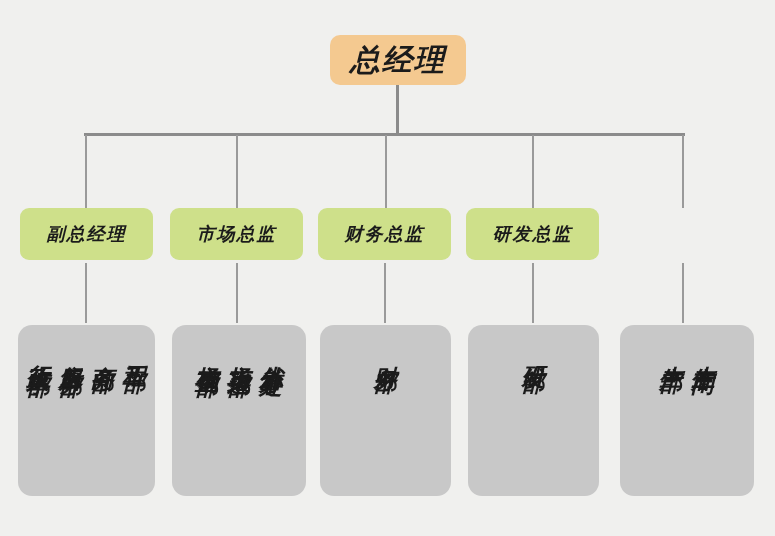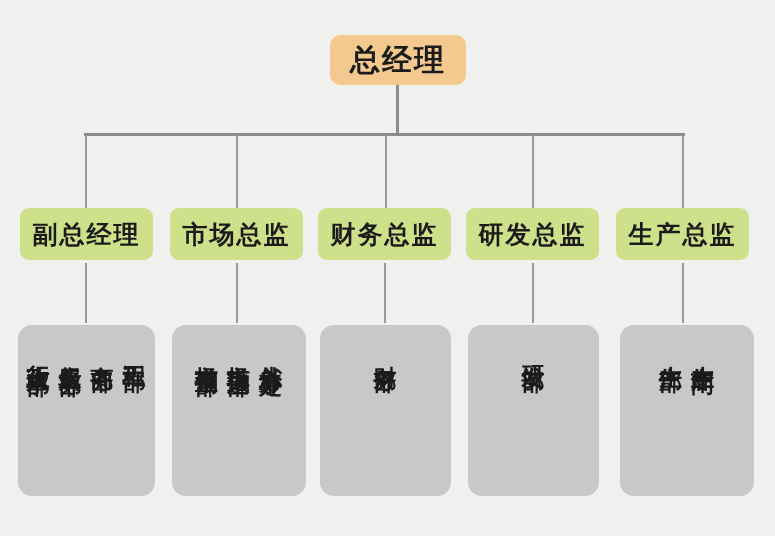--- a/index.html
+++ b/index.html
@@ -10,20 +10,21 @@
     width: 775px;
     height: 536px;
     background: #f0f0ee;
     font-family: "DejaVu Sans", "Liberation Sans", sans-serif;
     overflow: hidden;
   }
   #chart-root {
     position: relative;
     width: 775px;
     height: 536px;
+    font-style: italic;
   }
 
   
   .line {
     position: absolute;
     background: #8b8b8b;
   }
   .line-v { width: 3px; }
   .line-h { height: 3px; }
   .line-thin { width: 2px; background: #9a9a9a; }
@@ -40,21 +41,21 @@
     letter-spacing: 2px;
   }
   .node-root {
     background: #f4c990;
     font-size: 30px;
     font-weight: bold;
     border-radius: 10px;
   }
   .node-dir {
     background: #cee08a;
-    font-size: 25px;
+    font-size: 18px;
     font-weight: bold;
   }
   .node-dept {
     background: #c8c8c8;
     border-radius: 14px;
     align-items: flex-start;
     justify-content: center;
     padding-top: 22px;
   }
 
@@ -99,23 +100,20 @@
   </div>
   <div class="node node-dir" style="left:318px; top:208px; width:133px; height:52px;">
     <span>财务总监</span>
   </div>
   <div class="node node-dir" style="left:170px; top:208px; width:133px; height:52px;">
     <span>市场总监</span>
   </div>
   <div class="node node-dir" style="left:466px; top:208px; width:133px; height:52px;">
     <span>研发总监</span>
   </div>
-  <div class="node node-dir" style="left:616px; top:208px; width:133px; height:52px;">
-    <span>生产总监</span>
-  </div>
 
   <div class="line line-thin" style="left:85px;  top:263px; height:60px;"></div>
   <div class="line line-thin" style="left:236px; top:263px; height:60px;"></div>
   <div class="line line-thin" style="left:384px; top:263px; height:60px;"></div>
   <div class="line line-thin" style="left:532px; top:263px; height:60px;"></div>
   <div class="line line-thin" style="left:682px; top:263px; height:60px;"></div>
 
   <div class="node node-dept" style="left:18px; top:325px; width:137px; height:171px;">
     <div class="vcols">
       <div class="vcol">工程部</div>

